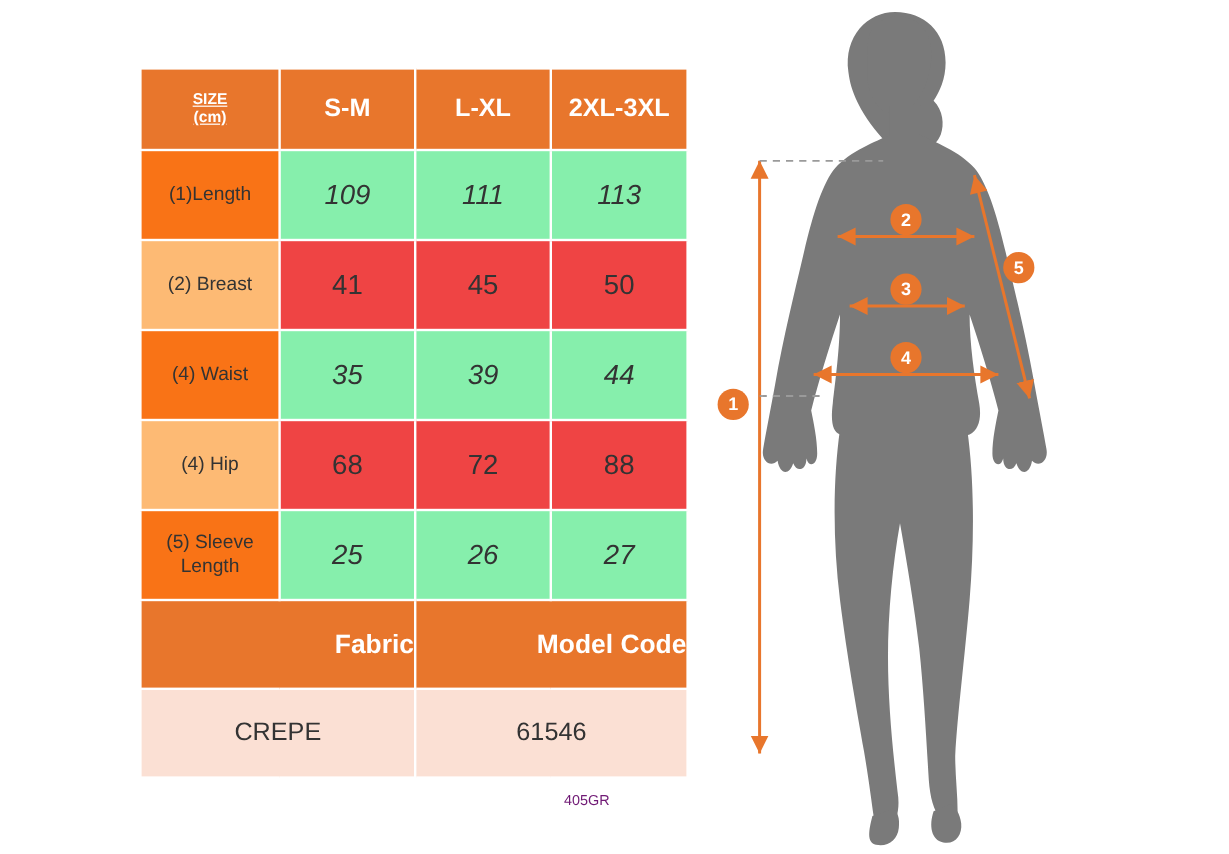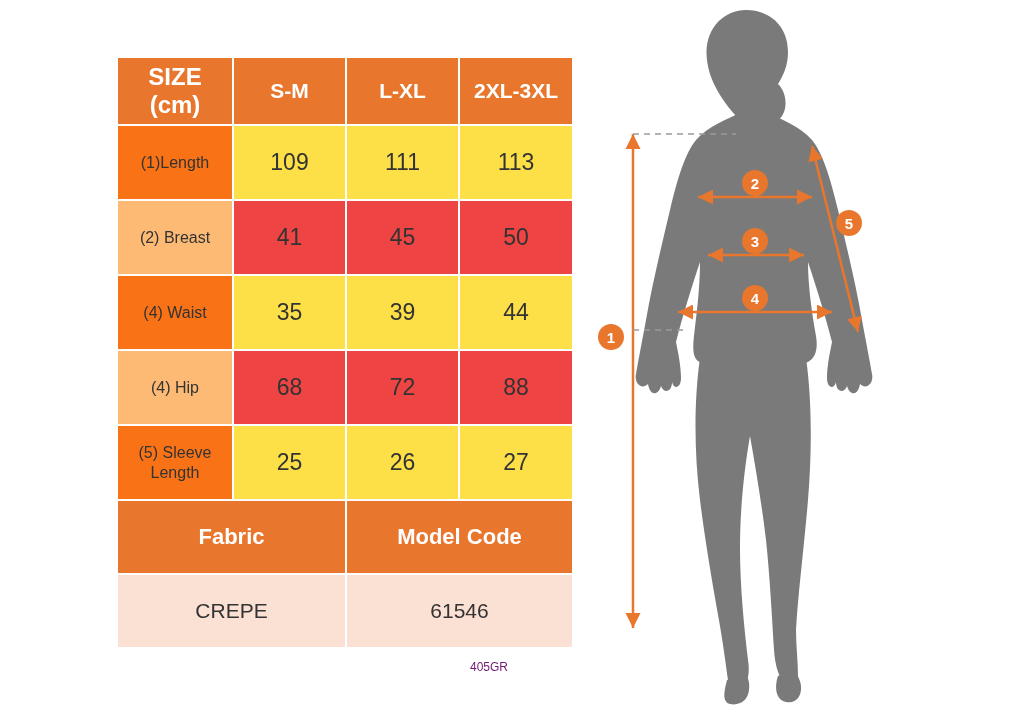--- a/index.html
+++ b/index.html
@@ -38,46 +38,47 @@
   .hdr {
     background: #e8762c;
     color: #ffffff;
     font-weight: bold;
     text-align: center;
     vertical-align: middle;
     height: 66px;
     font-size: 21px;
   }
   .hdr-size {
-    font-size: 24px;
+    font-size: 13px;
     line-height: 1.15;
+    text-decoration: underline;
   }
   .row-label {
     background: #fdba74;
     color: #333333;
     text-align: center;
     vertical-align: middle;
     font-size: 16px;
     height: 73px;
     line-height: 1.2;
   }
   .row-label.shaded { background: #f97316; }
   .cell {
     background: #ef4444;
     color: #333333;
     text-align: center;
     vertical-align: middle;
     font-size: 23px;
   }
-  .cell.shaded { background: #fde047; }
+  .cell.shaded { background: #86efac; font-style: italic; }
   .footer-hdr {
     background: #e8762c;
     color: #ffffff;
     font-weight: bold;
-    text-align: center;
+    text-align: right;
     vertical-align: middle;
     font-size: 22px;
     height: 72px;
   }
   .footer-val {
     background: #fbe0d4;
     color: #333333;
     text-align: center;
     vertical-align: middle;
     font-size: 21px;

